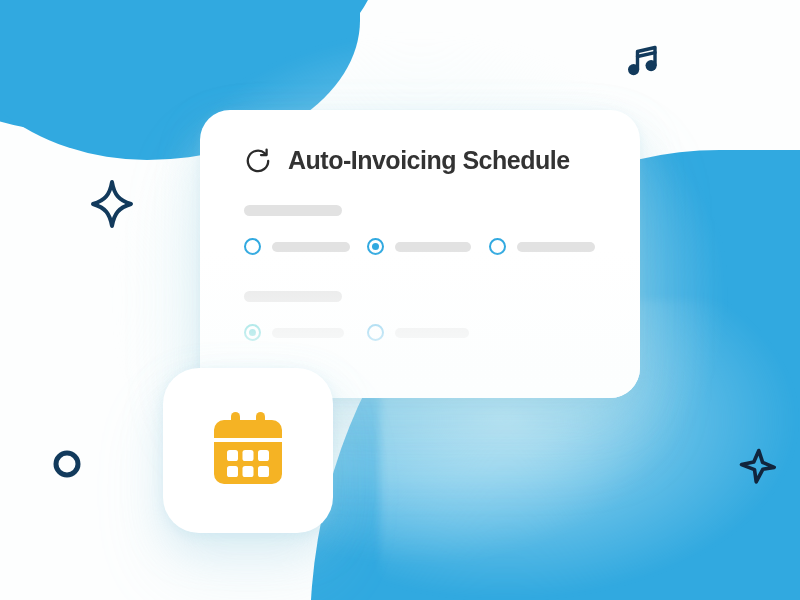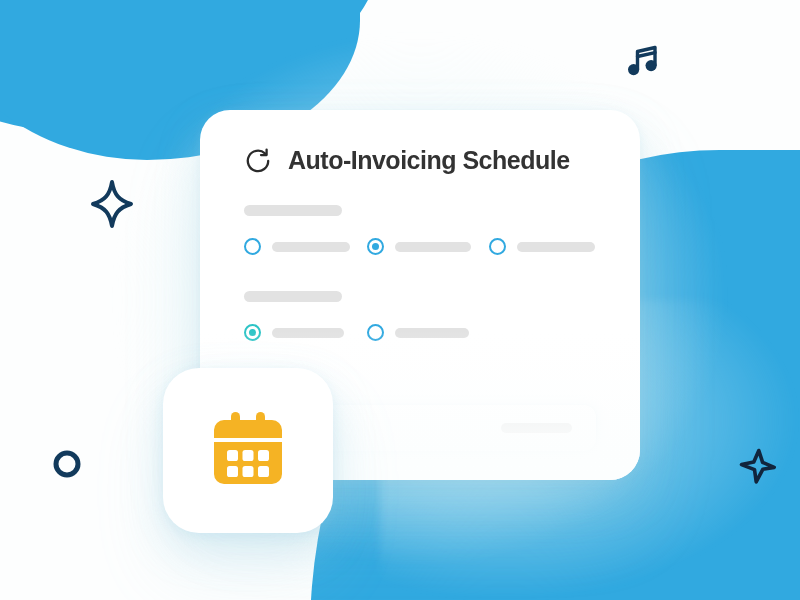--- a/index.html
+++ b/index.html
@@ -82,21 +82,21 @@
   
   .doodle { position: absolute; }
   .doodle svg { display: block; }
 
   
   .card {
     position: absolute;
     left: 200px;
     top: 110px;
     width: 440px;
-    height: 370px;
+    height: 288px;
     background: #ffffff;
     border-radius: 30px;
     box-shadow:
       0 2px 10px rgba(152,205,222,0.16),
       0 18px 46px rgba(150,206,224,0.22),
       0 44px 80px rgba(160,210,226,0.16);
     overflow: hidden;
   }
   
   .card-fade {

